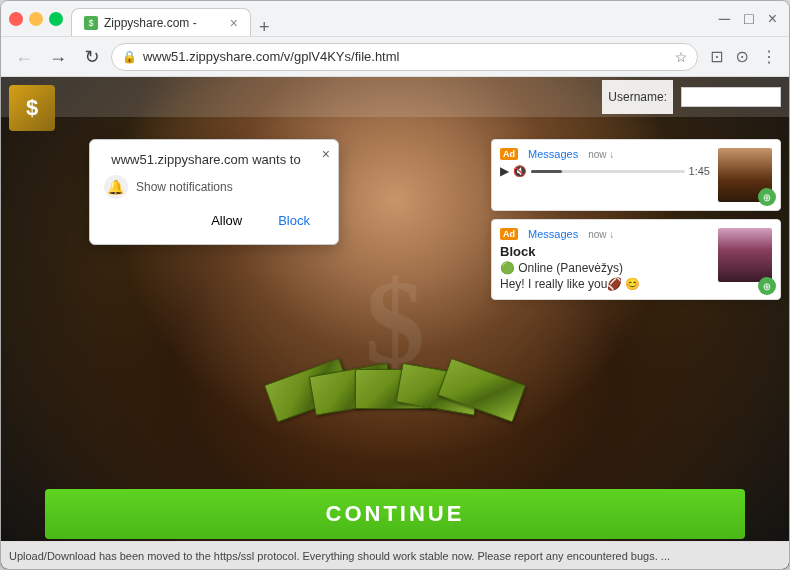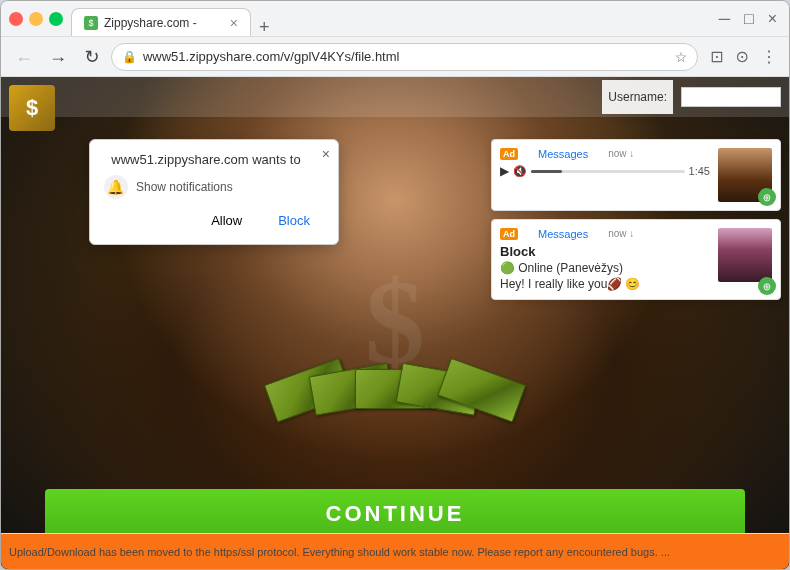--- a/index.html
+++ b/index.html
@@ -258,22 +258,22 @@
       color: white;
       letter-spacing: 3px;
       cursor: pointer;
       text-transform: uppercase;
     }
 
     
     .status-bar {
       position: absolute;
       bottom: 0; left: 0; right: 0;
-      height: 36px;
-      background: #f97316;
+      height: 28px;
+      background: #e5e5e5;
       border-top: 1px solid #ddd;
       display: flex;
       align-items: center;
       padding: 0 8px;
       font-size: 11px;
       color: #444;
     }
 
     
     .notification-popup {
@@ -366,21 +366,21 @@
       display: inline-block;
       margin-right: 4px;
     }
     .ad-source {
       font-size: 11px;
       color: #1a73e8;
       font-weight: 500;
     }
     .ad-time { font-size: 10px; color: #888; }
     .ad-content { flex: 1; }
-    .ad-header { display: flex; align-items: flex-start; gap: 16px; margin-bottom: 4px; }
+    .ad-header { display: flex; align-items: center; gap: 6px; margin-bottom: 4px; }
     .ad-phone { font-size: 14px; font-weight: bold; color: #222; }
     .ad-audio-bar {
       display: flex; align-items: center; gap: 4px; margin-top: 4px;
     }
     .play-btn { font-size: 12px; color: #333; }
     .audio-track {
       flex: 1; height: 3px; background: #ddd; border-radius: 2px;
       position: relative;
     }
     .audio-progress {

